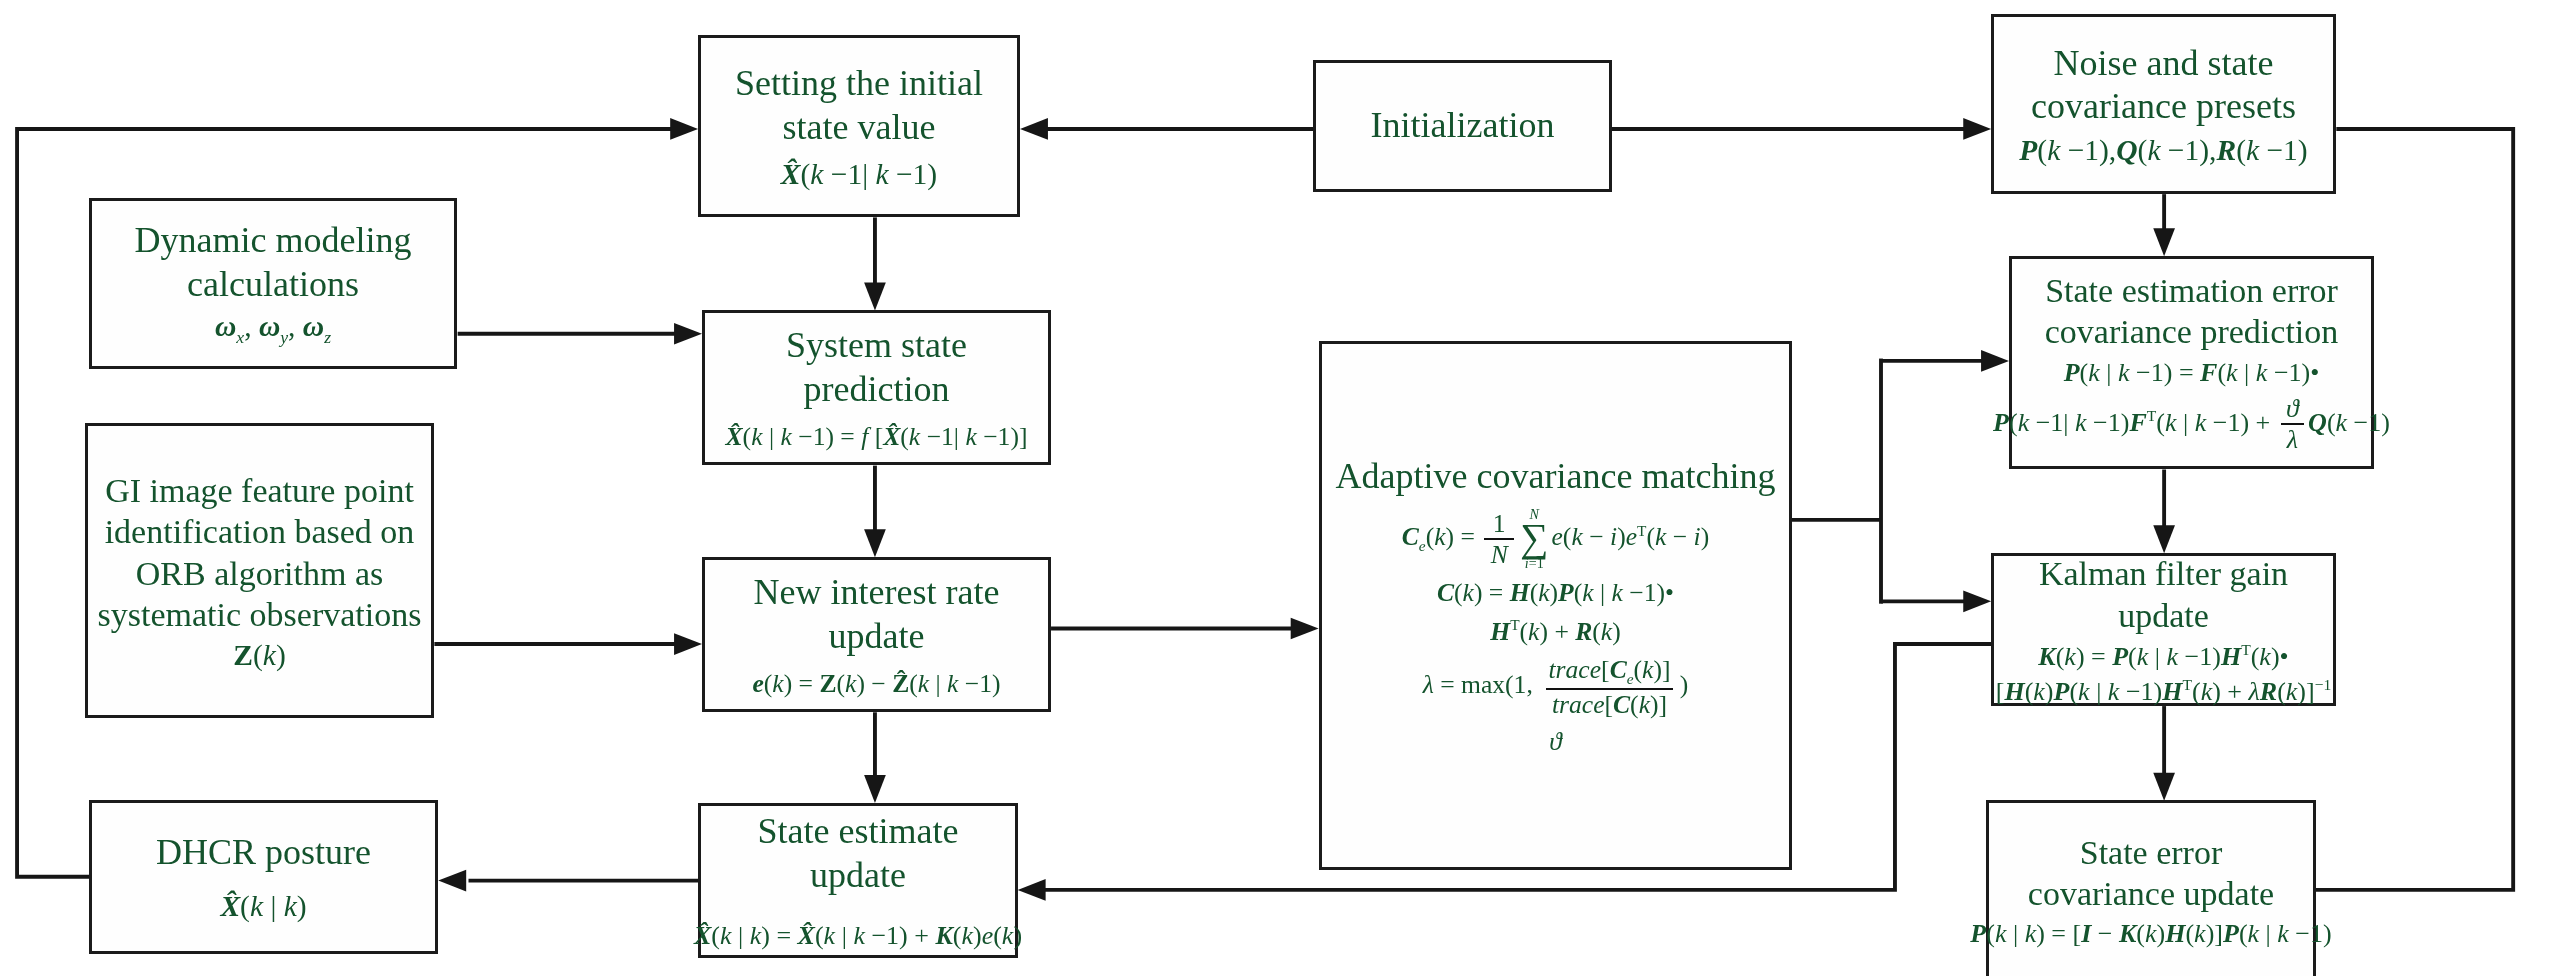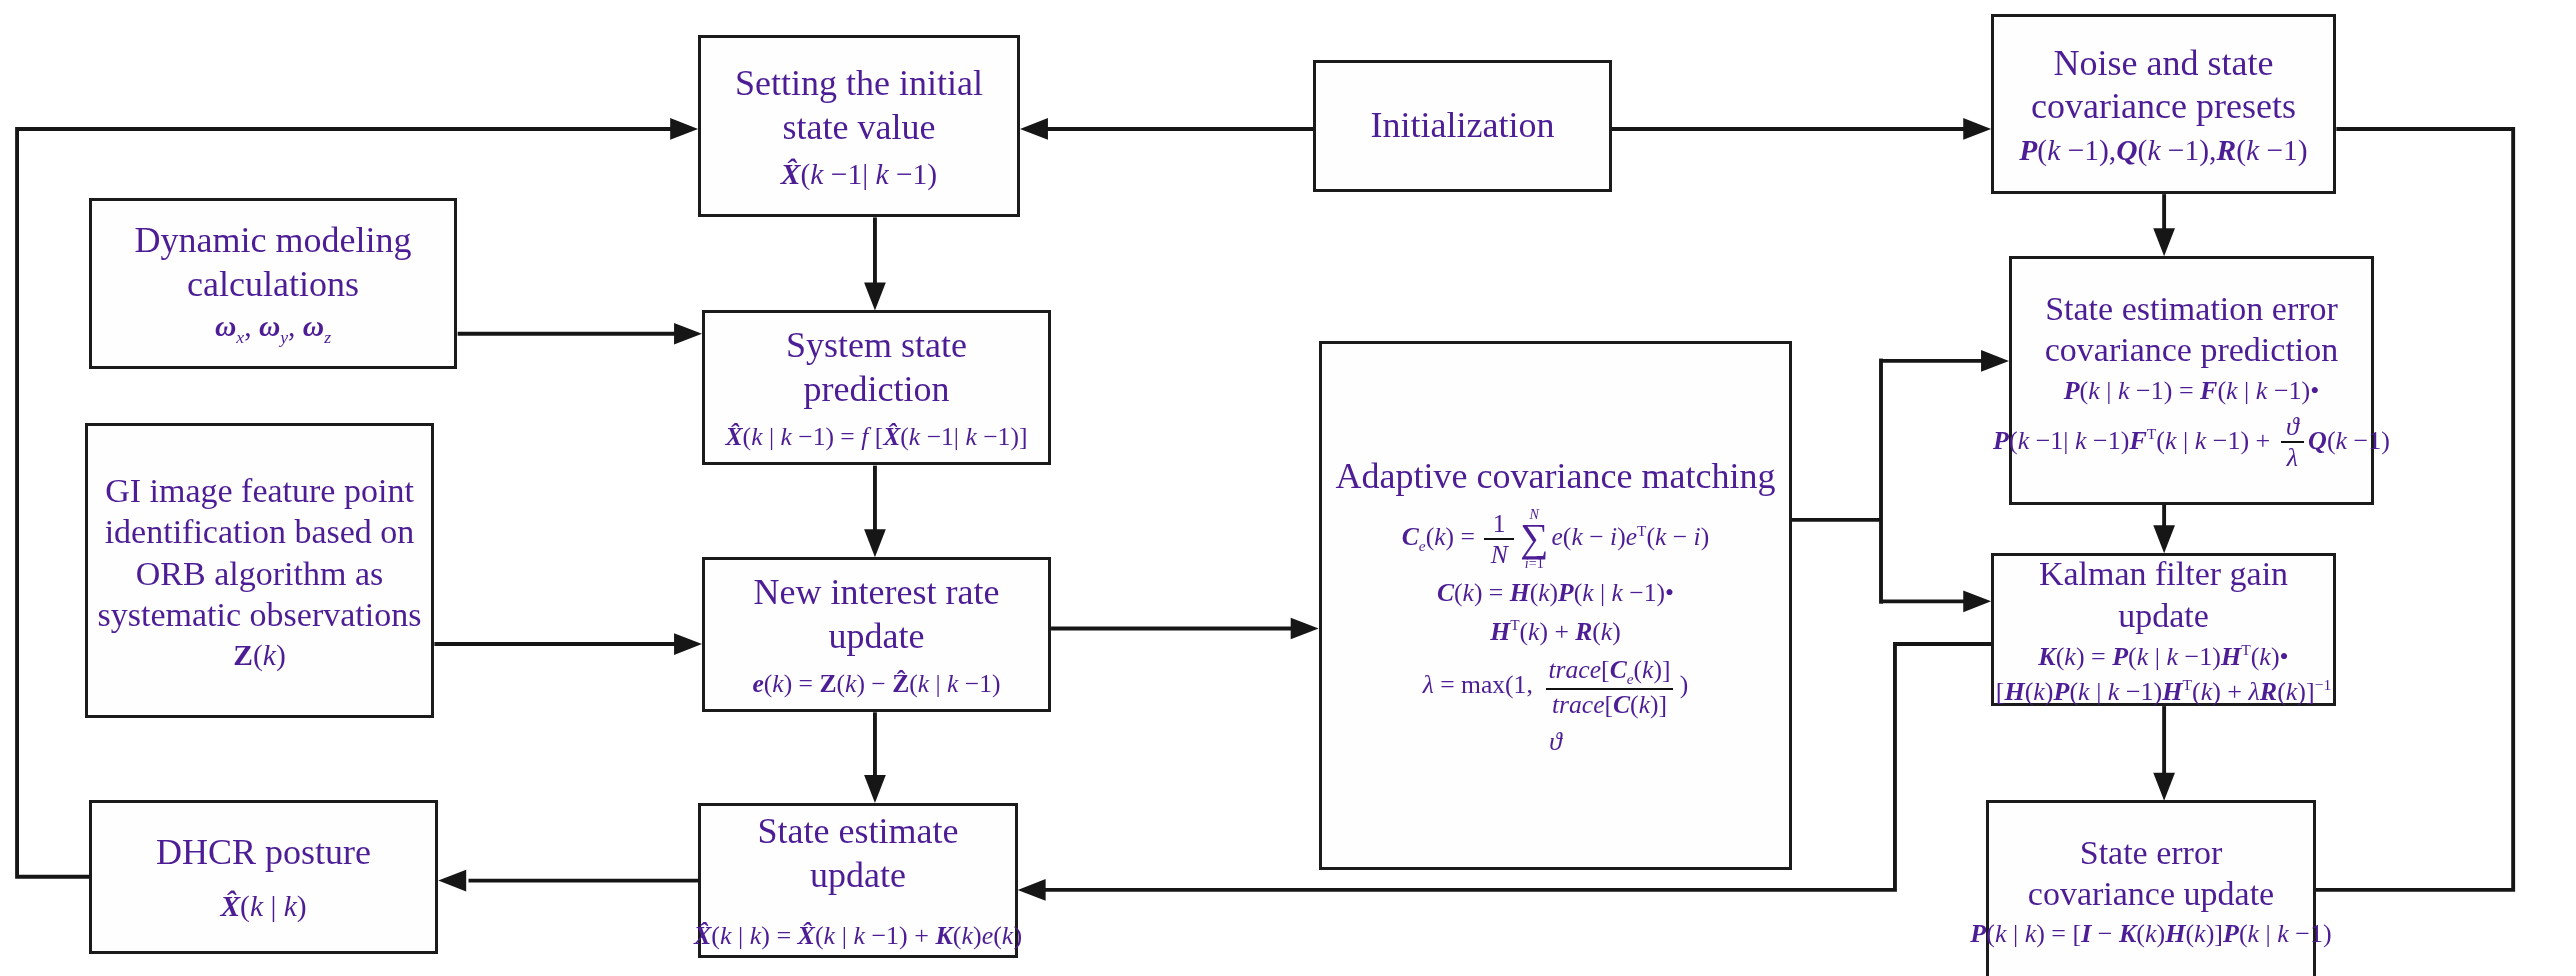--- a/index.html
+++ b/index.html
@@ -2,21 +2,21 @@
 <html style="font-size:12.4px"><head>
 <meta charset="utf-8">
 <style>
   html, body { margin: 0; padding: 0; background: #ffffff; }
   .canvas {
     position: relative;
     width: 2576px;
     height: 977px;
     background: #ffffff;
     font-family: "Liberation Serif", "DejaVu Serif", serif;
-    color: #4c1d95;
+    color: #14532d;
     overflow: hidden;
   }
   svg.wires {
     position: absolute;
     left: 0; top: 0;
     width: 2576px; height: 977px;
     z-index: 0;
   }
   svg.wires line, svg.wires polyline {
     stroke: #161616;
@@ -211,21 +211,21 @@
         </span><i>e</i>(<i>k</i> − <i>i</i>)<i>e</i><sup>T</sup>(<i>k</i> − <i>i</i>)</div>
     <div class="formula small"><b><i>C</i></b>(<i>k</i>) = <b><i>H</i></b>(<i>k</i>)<b><i>P</i></b>(<i>k</i> | <i>k</i> −1)•</div>
     <div class="formula small"><b><i>H</i></b><sup>T</sup>(<i>k</i>) + <b><i>R</i></b>(<i>k</i>)</div>
     <div class="formula small"><i>λ</i> = max(1, <span class="frac">
           <span class="num"><i>trace</i>[<b><i>C</i></b><sub><i>e</i></sub>(<i>k</i>)]</span>
           <span class="den"><i>trace</i>[<b><i>C</i></b>(<i>k</i>)]</span>
         </span>)</div>
     <div class="formula small"><i>ϑ</i></div>
   </div>
 
-  <div class="box" style="left:2009px; top:256px; width:365px; height:249px; gap:6.2px;">
+  <div class="box" style="left:2009px; top:256px; width:365px; height:213px; gap:6.2px;">
     <div class="title small">State estimation error covariance prediction</div>
     <div class="formula tiny"><b><i>P</i></b>(<i>k</i> | <i>k</i> −1) = <b><i>F</i></b>(<i>k</i> | <i>k</i> −1)•</div>
     <div class="formula tiny"><b><i>P</i></b>(<i>k</i> −1| <i>k</i> −1)<b><i>F</i></b><sup>T</sup>(<i>k</i> | <i>k</i> −1) + <span class="frac">
           <span class="num"><i>ϑ</i></span>
           <span class="den"><i>λ</i></span>
         </span><b><i>Q</i></b>(<i>k</i> −1)</div>
   </div>
 
   <div class="box" style="left:1991px; top:553px; width:345px; height:153px; gap:4.7px;">
     <div class="title small">Kalman filter gain update</div>

